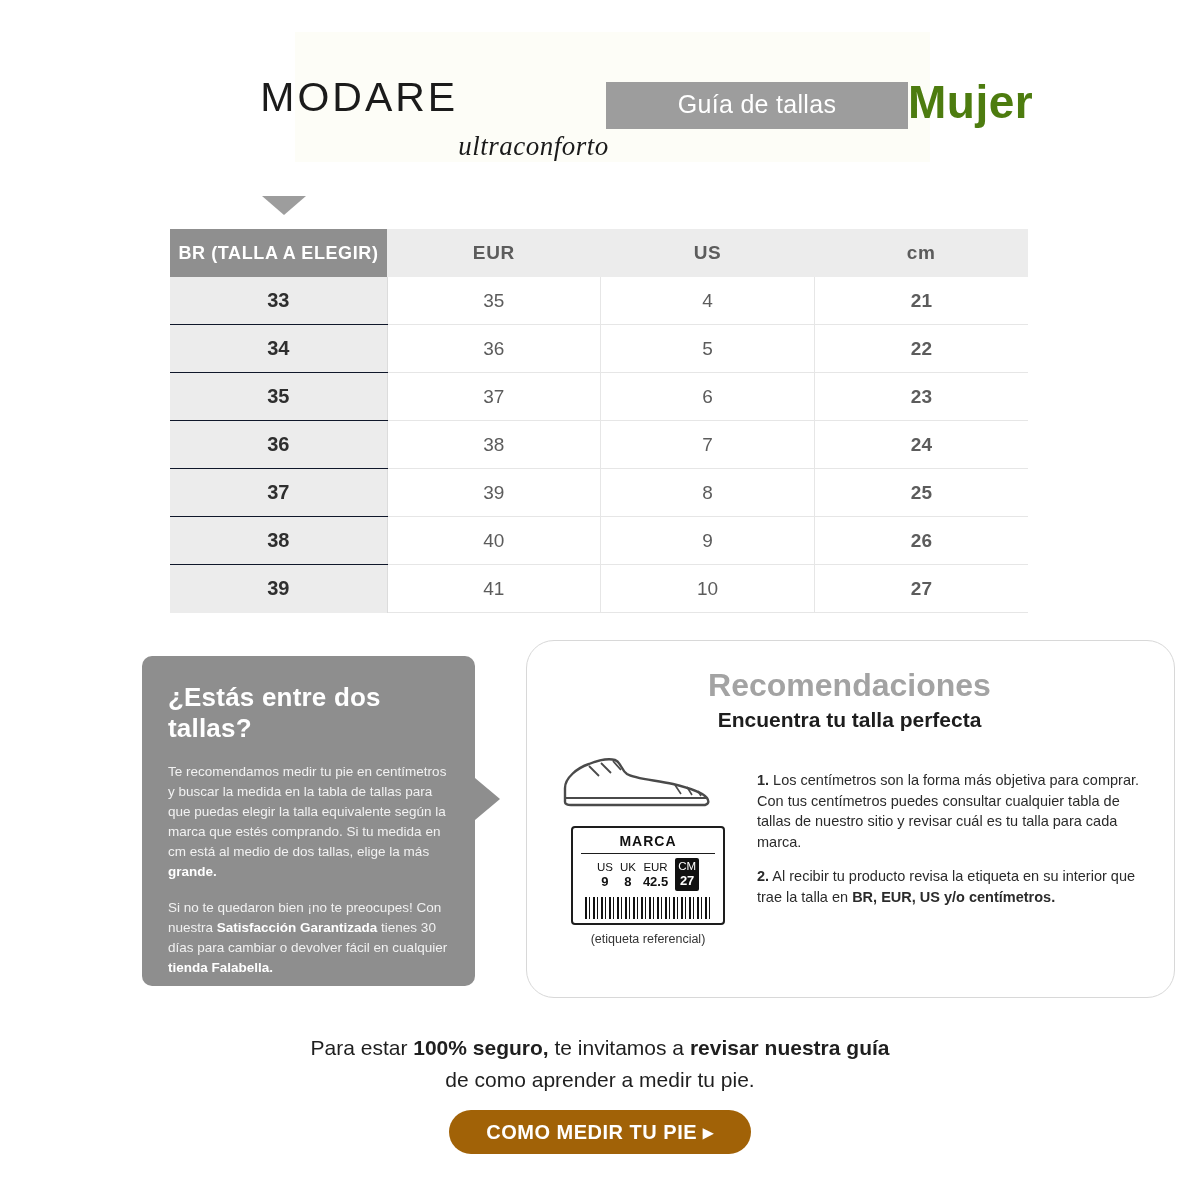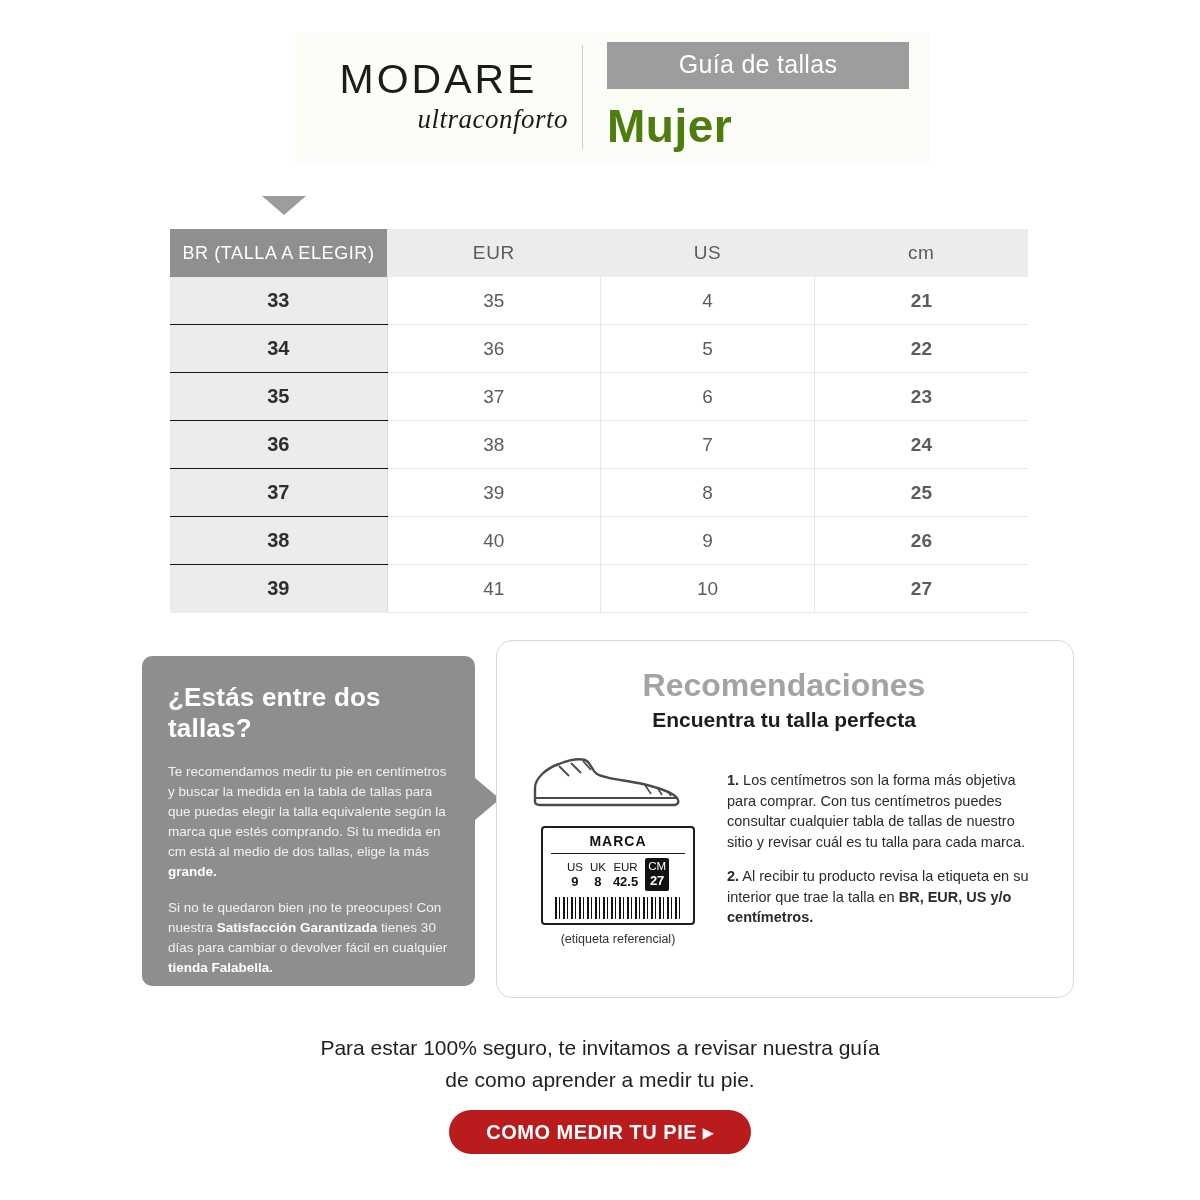--- a/index.html
+++ b/index.html
@@ -28,21 +28,21 @@
     width: 635px;
     height: 130px;
     background: #fdfdf7;
     display: flex;
     align-items: center;
   }
   .brand-block {
     width: 275px;
     height: 130px;
     display: flex;
-    flex-direction: column;
+    flex-direction: row;
     justify-content: center;
     align-items: center;
     padding-left: 6px;
   }
   .brand-name {
     font-family: "Liberation Sans", sans-serif;
     font-size: 41px;
     letter-spacing: 3px;
     color: #1b1b1b;
     font-weight: 400;
@@ -59,22 +59,22 @@
     padding-right: 8px;
   }
   .divider-vert {
     width: 1px;
     height: 104px;
     background: #cfcfcf;
     margin: 0 24px 0 6px;
   }
   .title-block {
     display: flex;
-    flex-direction: column;
     justify-content: center;
+    align-items: flex-end;
   }
   .guide-pill {
     background: #9d9d9d;
     color: #ffffff;
     font-size: 25px;
     padding: 8px 26px 10px 26px;
     width: 250px;
     text-align: center;
     letter-spacing: 0.3px;
   }
@@ -111,21 +111,21 @@
     table-layout: fixed;
   }
   table.size-table th, table.size-table td {
     text-align: center;
     font-size: 19px;
     color: #5c5c5c;
   }
   table.size-table thead th {
     height: 46px;
     background: #ececec;
-    font-weight: normal;
+    font-weight: bold;
     letter-spacing: 0.6px;
   }
   table.size-table thead th.first {
     background: #8f8f8f;
     color: #ffffff;
     width: 215px;
     font-size: 18px;
   }
   table.size-table tbody td {
     height: 45px;
@@ -182,26 +182,26 @@
     width: 0;
     height: 0;
     border-top: 21px solid transparent;
     border-bottom: 21px solid transparent;
     border-left: 25px solid #8e8e8e;
   }
 
   
   .reco {
     position: absolute;
-    left: 496px;
+    left: 526px;
     top: 640px;
-    width: 578px;
+    width: 649px;
     height: 358px;
     border: 1px solid #d8d8d8;
-    border-radius: 16px;
+    border-radius: 28px;
     box-sizing: border-box;
     background: #ffffff;
     padding: 26px 30px 0 28px;
   }
   .reco h2 {
     margin: 0;
     text-align: center;
     font-size: 32px;
     color: #a3a3a3;
     font-weight: bold;
@@ -293,28 +293,28 @@
   .footer-text {
     position: absolute;
     left: 0;
     top: 1032px;
     width: 1200px;
     text-align: center;
     font-size: 21px;
     color: #1f1f1f;
     line-height: 1.5;
   }
-  .footer-text b { font-weight: normal; }
+  .footer-text b { font-weight: bold; }
   .cta {
     position: absolute;
     left: 449px;
     top: 1110px;
     width: 302px;
     height: 44px;
-    background: #b91c1c;
+    background: #a16207;
     color: #ffffff;
     border: none;
     border-radius: 22px;
     font-size: 20px;
     font-weight: bold;
     letter-spacing: 0.5px;
     font-family: "Liberation Sans", sans-serif;
     cursor: pointer;
   }
 </style>

